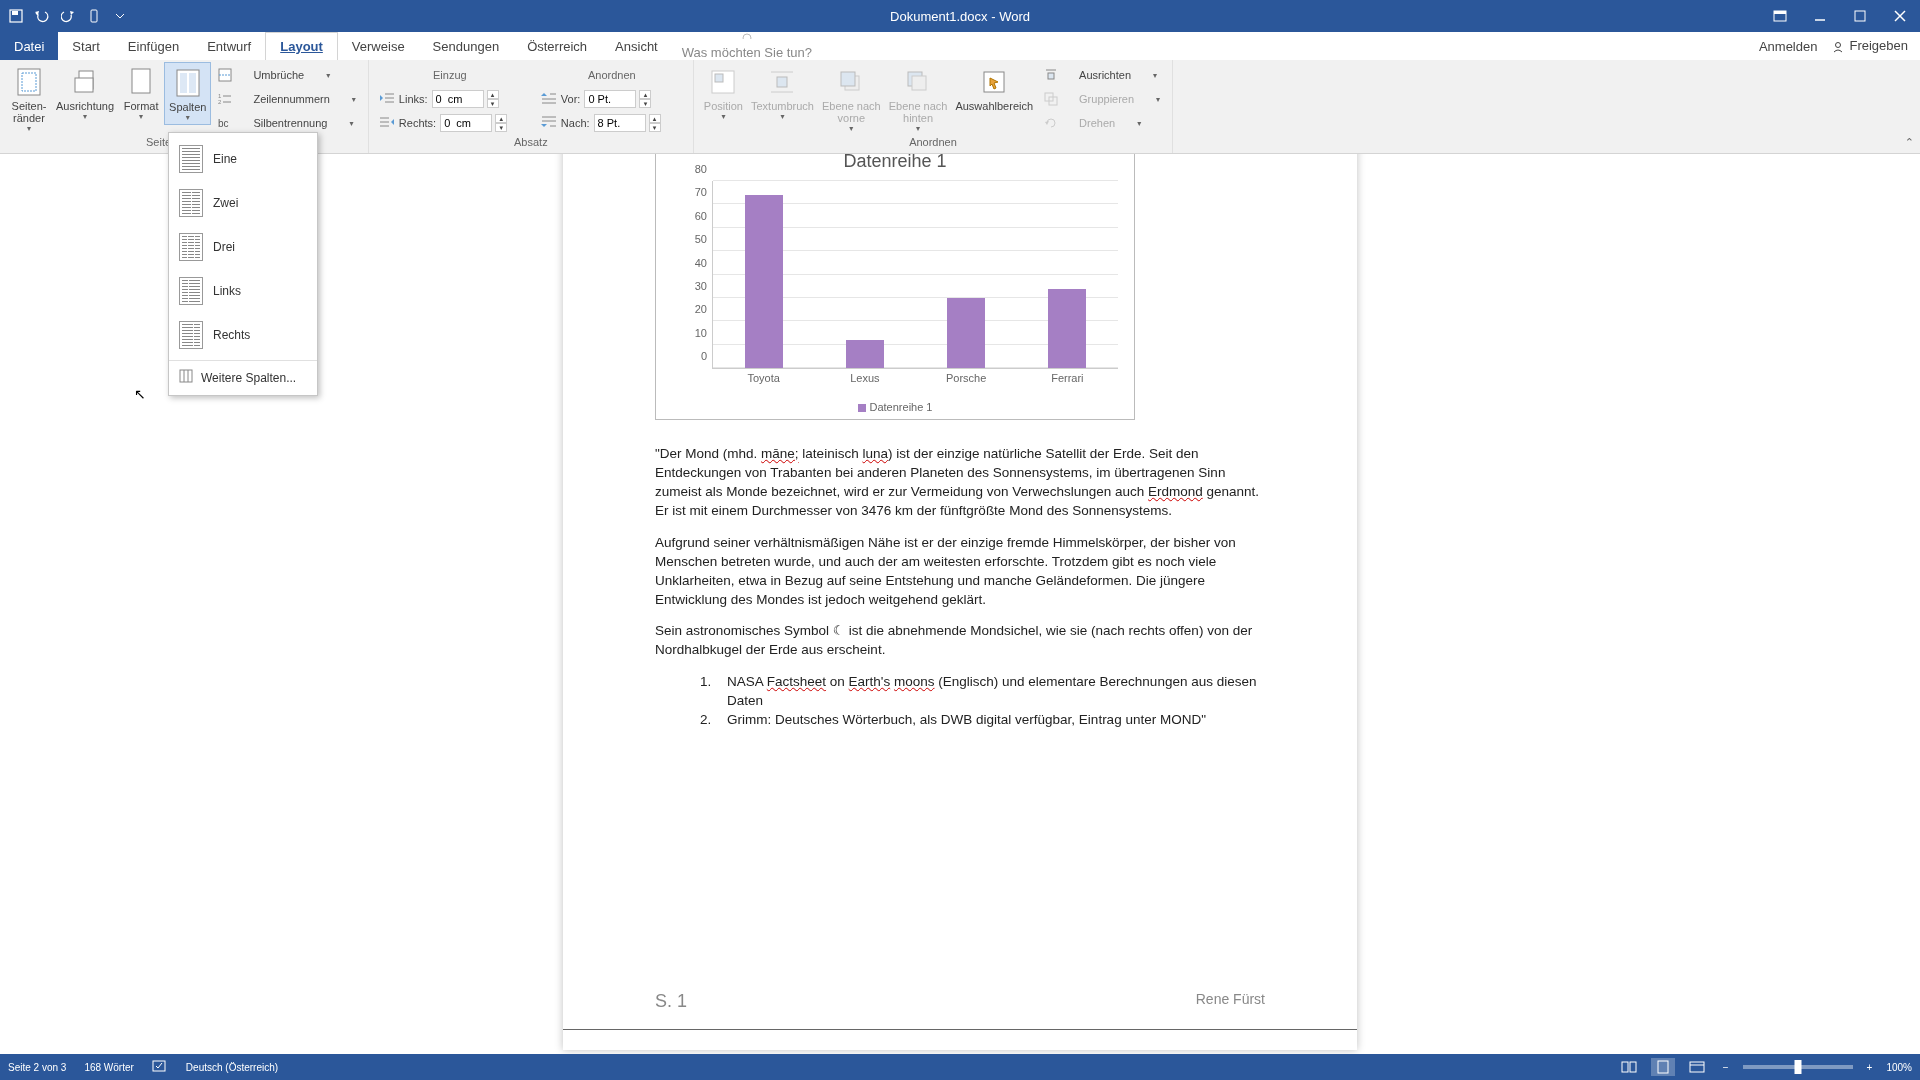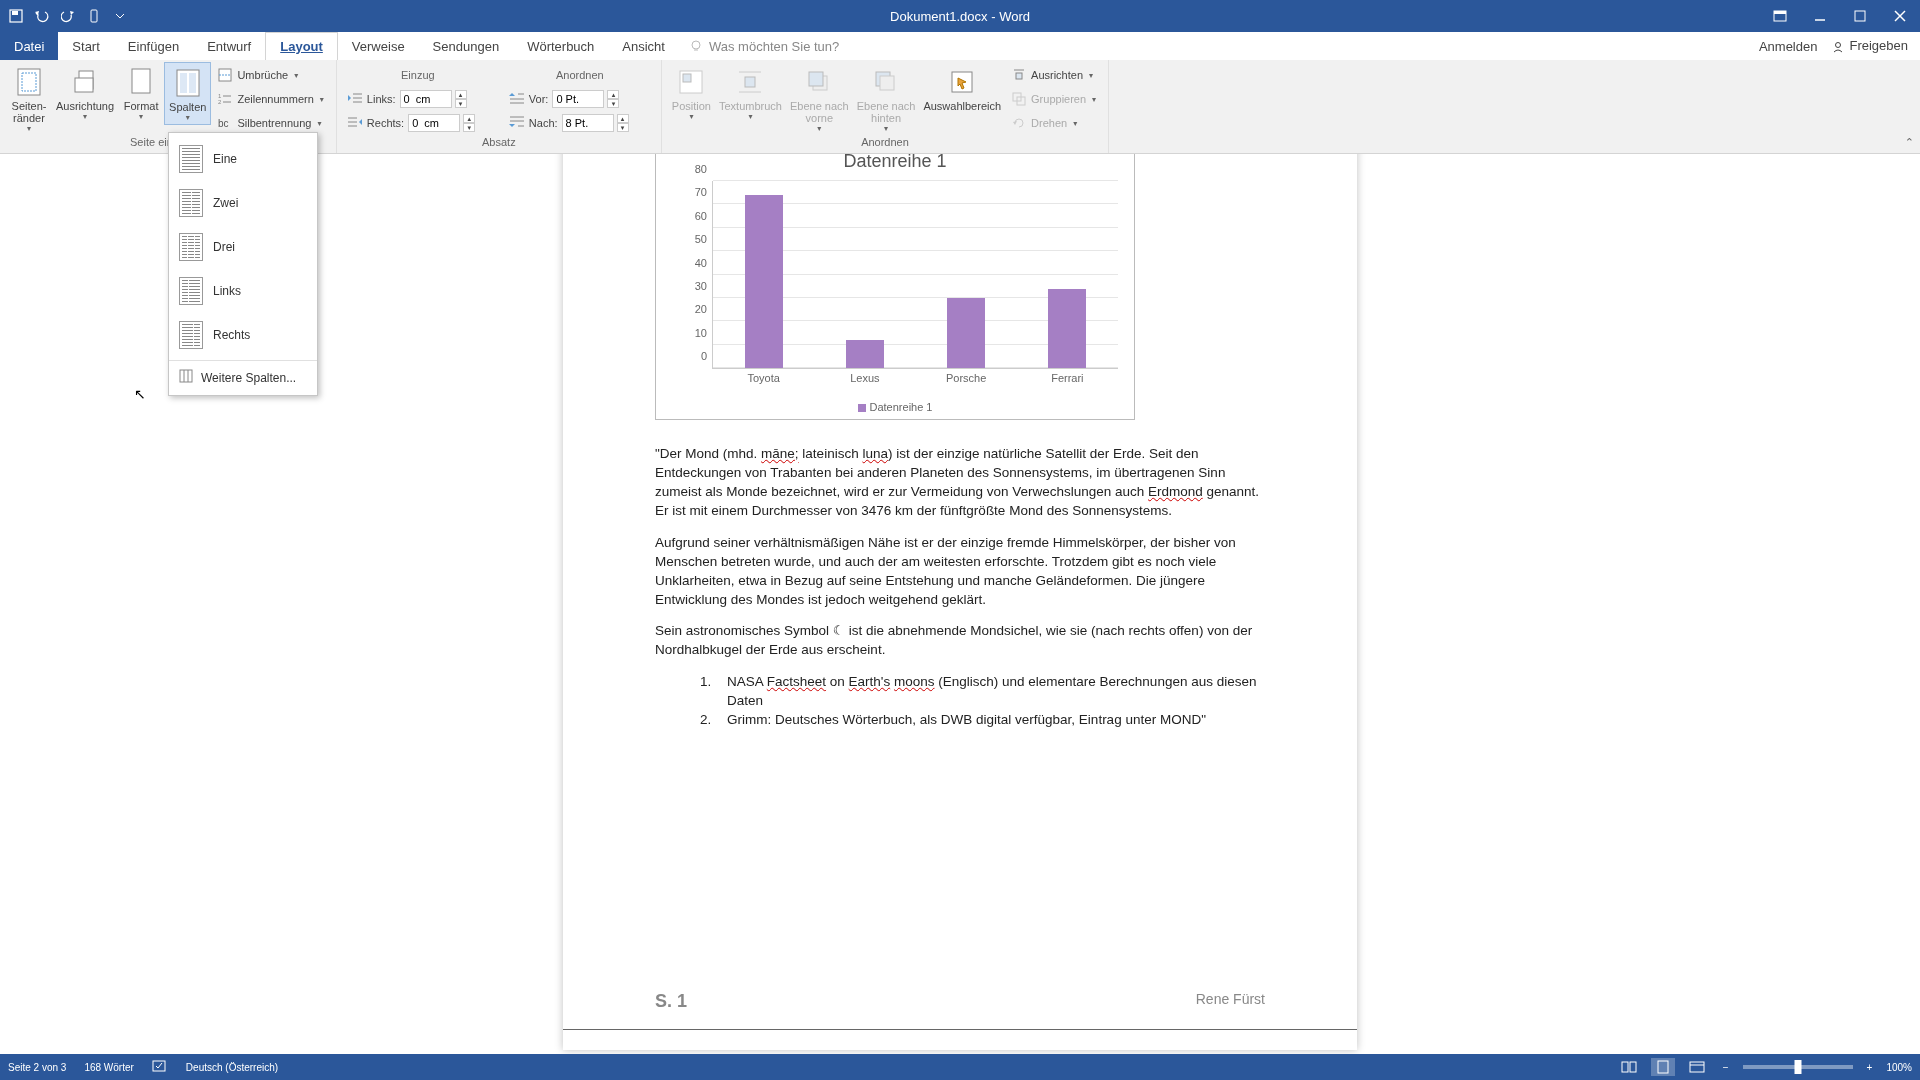--- a/index.html
+++ b/index.html
@@ -11,38 +11,38 @@
 .qat-btn { width: 24px; height: 24px; display: flex; align-items: center; justify-content: center; cursor: pointer; }
 .title-center { position: absolute; left: 50%; transform: translateX(-50%); font-size: 13px; }
 .win-controls { margin-left: auto; display: flex; }
 .win-btn { width: 40px; height: 32px; display: flex; align-items: center; justify-content: center; cursor: pointer; }
 
 
 .menubar { height: 28px; background: #fff; display: flex; align-items: stretch; font-size: 13px; border-bottom: 0; }
 .menu-tab { padding: 0 14px; display: flex; align-items: center; color: #444; cursor: pointer; }
 .menu-tab.file { background: #2b579a; color: #fff; }
 .menu-tab.active { background: #fff; color: #2b579a; border: 1px solid #d4d4d4; border-bottom: 1px solid #f1f1f1; margin-bottom: -1px; font-weight: 600; text-decoration: underline; }
-.tellme { display: flex; align-items: center; padding-left: 10px; color: #888; gap: 6px; }
+.tellme { display: flex; align-items: center; padding-left: 10px; color: #888; gap: 6px; flex-direction: column; }
 .menu-right { margin-left: auto; display: flex; align-items: center; gap: 14px; padding-right: 12px; color: #444; }
 .menu-right span { cursor: pointer; }
 
 
 .ribbon { height: 94px; background: #f1f1f1; border-bottom: 1px solid #d4d4d4; display: flex; position: relative; }
 .rgroup { border-right: 1px solid #e0e0e0; padding: 2px 6px 2px 6px; display: flex; flex-direction: column; position: relative; }
 .rgroup-body { flex: 1; display: flex; align-items: flex-start; }
 .rgroup-label { font-size: 11px; color: #666; text-align: center; padding-bottom: 2px; height: 16px; position: relative; }
 
 .vbtn { display: flex; flex-direction: column; align-items: center; justify-content: flex-start; padding: 2px 4px; font-size: 11px; color: #444; cursor: pointer; min-width: 46px; }
 .vbtn .bigicon { width: 32px; height: 32px; margin: 2px 0 2px 0; display: flex; align-items: center; justify-content: center; }
 .vbtn .caret { font-size: 8px; color: #666; }
 .vbtn.disabled { color: #aaa; cursor: default; }
 .vbtn.pressed { background: #d4e3f5; border: 1px solid #9bbce0; }
 
 .stack { display: flex; flex-direction: column; gap: 2px; padding: 2px 4px; }
-.sbtn { display: flex; align-items: center; gap: 4px; font-size: 11px; color: #444; cursor: pointer; height: 22px; padding: 0 2px; }
+.sbtn { display: flex; align-items: center; gap: 20px; font-size: 11px; color: #444; cursor: pointer; height: 22px; padding: 0 2px; }
 .sbtn .smicon { width: 16px; height: 16px; display: inline-flex; align-items: center; justify-content: center; }
 .sbtn .caret { font-size: 8px; color: #666; margin-left: 2px; }
 .sbtn.disabled { color: #aaa; }
 
 .field-row { display: flex; align-items: center; gap: 4px; font-size: 11px; color: #444; height: 22px; }
 .field-row input { width: 52px; height: 18px; font-size: 11px; border: 1px solid #ccc; padding: 0 3px; }
 .spinner { display: flex; flex-direction: column; margin-left: -1px; }
 .spinner div { width: 12px; height: 9px; border: 1px solid #ccc; font-size: 7px; display: flex; align-items: center; justify-content: center; background: #fff; cursor: pointer; }
 
 .collapse-ribbon { position: absolute; right: 6px; bottom: 4px; font-size: 11px; color: #666; cursor: pointer; }
@@ -73,21 +73,21 @@
 .body-text { position: absolute; left: 92px; right: 92px; top: 354px; font-size: 13.5px; color: #222; line-height: 1.42; }
 .body-text p { margin-bottom: 12px; }
 .body-text ol { margin-left: 60px; margin-bottom: 10px; }
 .body-text ol li { padding-left: 12px; }
 .ul { text-decoration: underline; }
 .wavy { text-decoration: underline wavy #c00; text-decoration-thickness: 1px; }
 .italic { font-style: italic; }
 .link { color: #0563c1; text-decoration: underline; }
 
 .footer { position: absolute; left: 92px; right: 92px; bottom: 38px; display: flex; justify-content: space-between; font-size: 14px; color: #888; }
-.footer .pg { font-size: 18px; font-weight: 700; color: #888; }
+.footer .pg { font-size: 18px; font-weight: 400; color: #888; }
 .page-bot-rule { position: absolute; left: 0; right: 0; bottom: 20px; height: 1px; background: #666; }
 
 
 .statusbar { position: absolute; left: 0; right: 0; bottom: 0; height: 26px; background: #2b579a; color: #fff; font-size: 10px; display: flex; align-items: center; padding: 0 8px; gap: 18px; }
 .statusbar .right { margin-left: auto; display: flex; align-items: center; gap: 10px; }
 .view-btn { width: 24px; height: 18px; display: flex; align-items: center; justify-content: center; cursor: pointer; }
 .view-btn.active { background: rgba(255,255,255,0.25); }
 .zoom-slider { width: 110px; height: 4px; background: rgba(255,255,255,0.4); position: relative; }
 .zoom-slider .thumb { position: absolute; left: 50%; top: 50%; transform: translate(-50%,-50%); width: 7px; height: 14px; background: #fff; }
 .zoom-btn { cursor: pointer; padding: 0 4px; }
@@ -157,21 +157,21 @@
 </div>
 
 <div class="menubar">
   <div class="menu-tab file">Datei</div>
   <div class="menu-tab">Start</div>
   <div class="menu-tab">Einfügen</div>
   <div class="menu-tab">Entwurf</div>
   <div class="menu-tab active">Layout</div>
   <div class="menu-tab">Verweise</div>
   <div class="menu-tab">Sendungen</div>
-  <div class="menu-tab">Wörterbuch</div>
+  <div class="menu-tab">Österreich</div>
   <div class="menu-tab">Ansicht</div>
   <div class="tellme">
     <svg width="14" height="14">
         <circle cx="7" cy="6" r="4" fill="none" stroke="#bbb"></circle>
         <line x1="5" y1="11" x2="9" y2="11" stroke="#bbb"></line>
       </svg>
     <span>Was möchten Sie tun?</span>
   </div>
   <div class="menu-right">
     <span>Anmelden</span>

